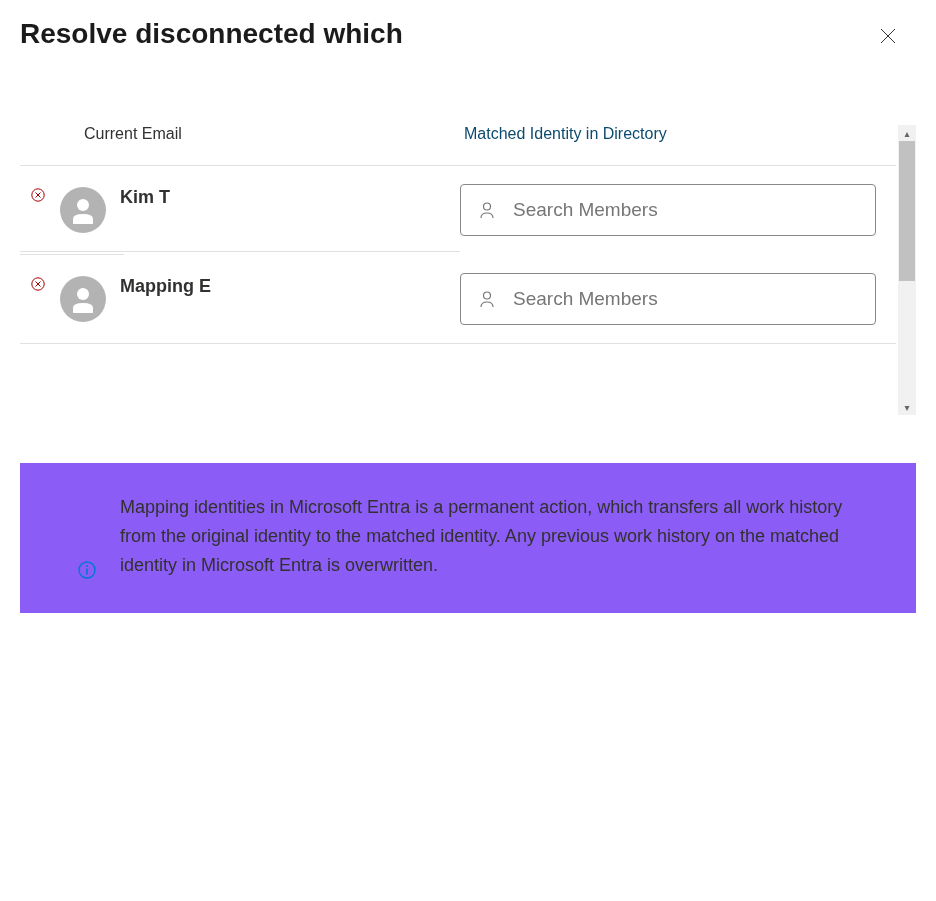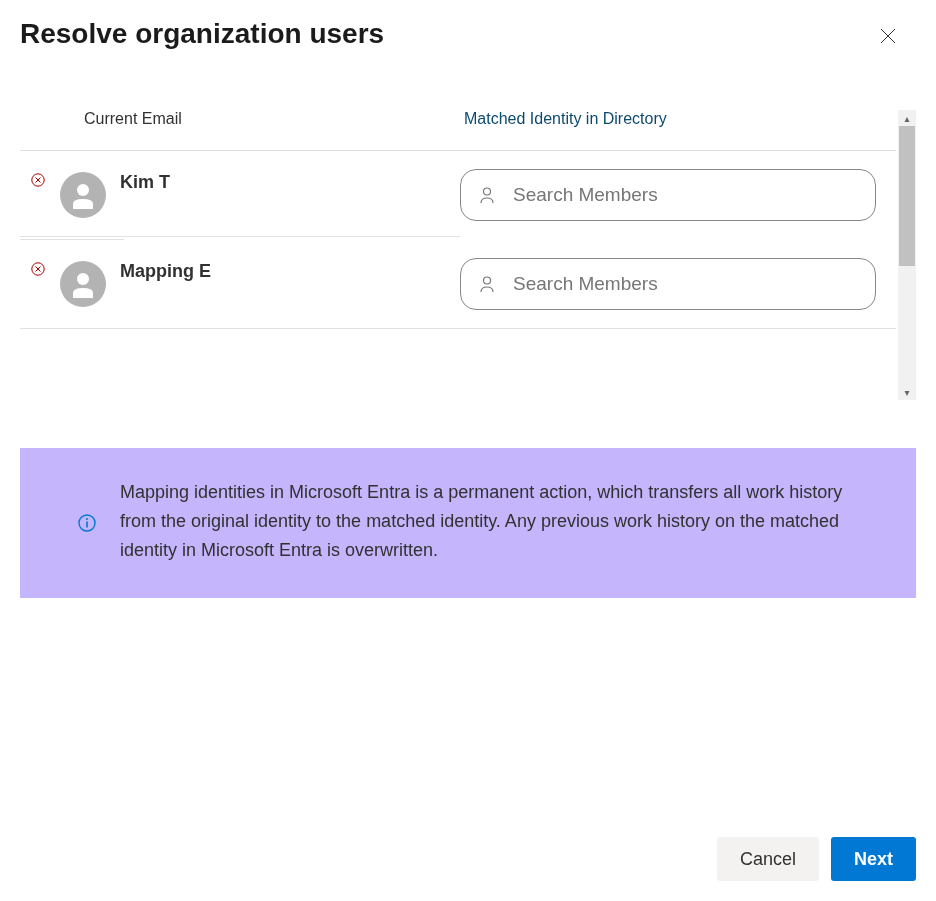--- a/index.html
+++ b/index.html
@@ -55,21 +55,21 @@
       background: none;
       border: none;
     }
 
     .close-btn svg {
       width: 16px;
       height: 16px;
     }
 
     .table-container {
-      margin-top: 54px;
+      margin-top: 69px;
       position: relative;
       height: 290px;
       overflow-y: auto;
     }
 
     .scrollbar-track {
       position: absolute;
       right: 0;
       top: 180px;
       width: 18px;
@@ -186,21 +186,21 @@
 
     .search-input-wrapper {
       position: relative;
       width: 100%;
     }
 
     .search-input {
       width: 100%;
       height: 52px;
       border: 1px solid #8a8886;
-      border-radius: 16px;
+      border-radius: 4px;
       padding: 0 16px 0 52px;
       font-size: 19px;
       color: #323130;
       font-family: inherit;
       outline: none;
     }
 
     .search-input::placeholder {
       color: #767676;
     }
@@ -216,25 +216,25 @@
     }
 
     .row-sep {
       width: 104px;
       height: 1px;
       background: #e1e1e1;
     }
 
     .info-box {
       margin-top: 48px;
-      background: #c4b5fd;
+      background: #8b5cf6;
       padding: 30px 58px 34px 58px;
       display: flex;
       gap: 24px;
-      align-items: center;
+      align-items: flex-end;
     }
 
     .info-icon {
       width: 18px;
       height: 18px;
       flex-shrink: 0;
       margin-top: 4px;
     }
 
     .info-text {
@@ -272,21 +272,21 @@
       color: #ffffff;
       font-weight: 600;
     }
   </style>
 </head>
 <body>
 
 <div class="dialog">
 
   <div class="header">
-    <h1 class="title">Resolve organization users</h1>
+    <h1 class="title">Resolve disconnected which</h1>
     <button class="close-btn">
       <svg viewBox="0 0 16 16" fill="none" stroke="#323130" stroke-width="1">
         <line x1="1" y1="1" x2="15" y2="15"></line>
         <line x1="15" y1="1" x2="1" y2="15"></line>
       </svg>
     </button>
   </div>
 
   <div class="table-container">
 
@@ -372,18 +372,14 @@
 
   <div class="info-box">
     <svg class="info-icon" viewBox="0 0 18 18">
       <circle cx="9" cy="9" r="8" fill="none" stroke="#0078d4" stroke-width="1.4"></circle>
       <circle cx="9" cy="5" r="1" fill="#0078d4"></circle>
       <rect x="8.2" y="7.5" width="1.6" height="6" fill="#0078d4"></rect>
     </svg>
     <div class="info-text">Mapping identities in Microsoft Entra is a permanent action, which transfers all work history from the original identity to the matched identity. Any previous work history on the matched identity in Microsoft Entra is overwritten.</div>
   </div>
 
-  <div class="footer">
-    <button class="btn btn-secondary">Cancel</button>
-    <button class="btn btn-primary">Next</button>
-  </div>
 
 </div>
 
 </body></html>

